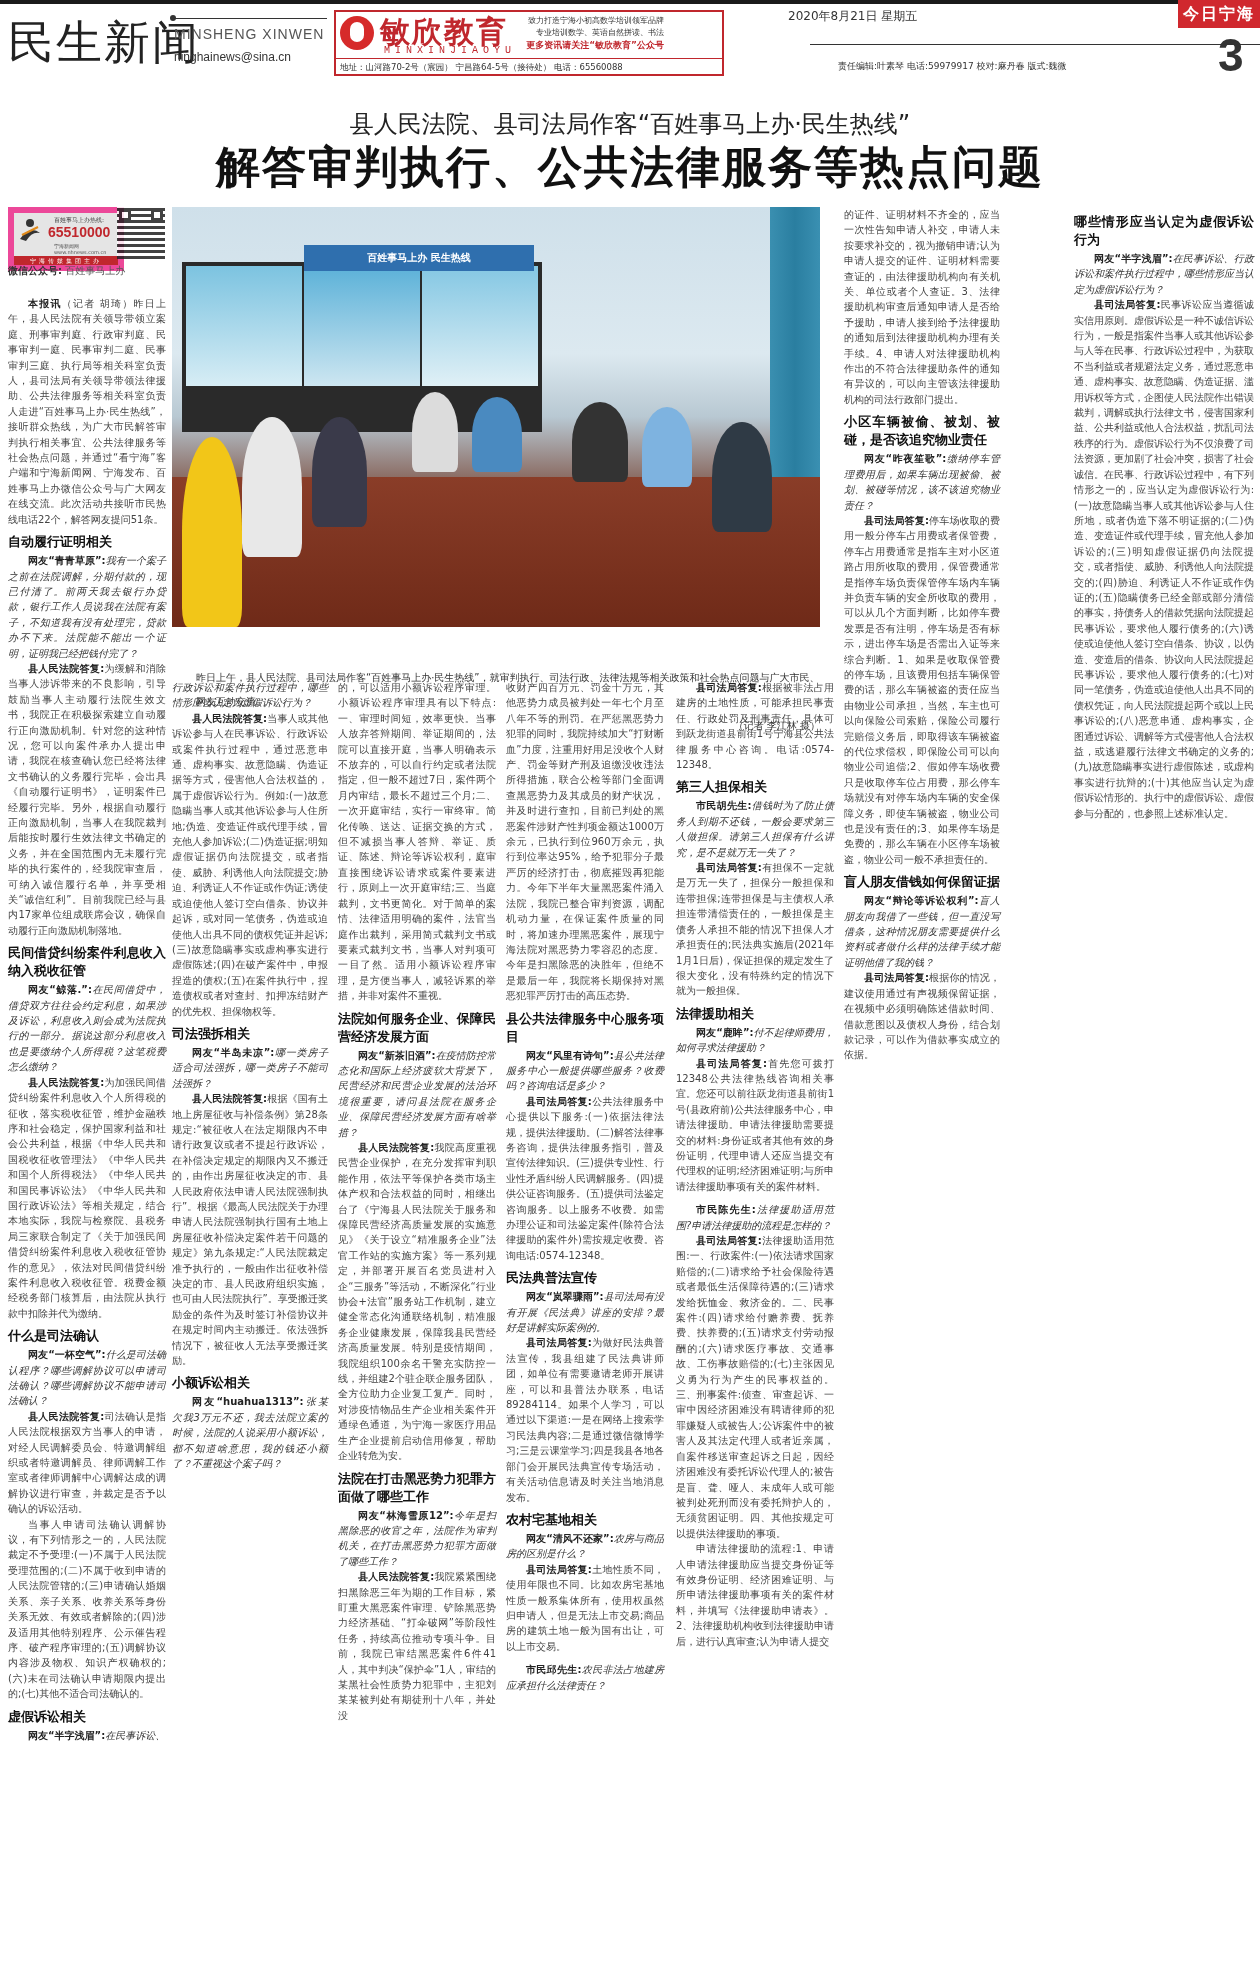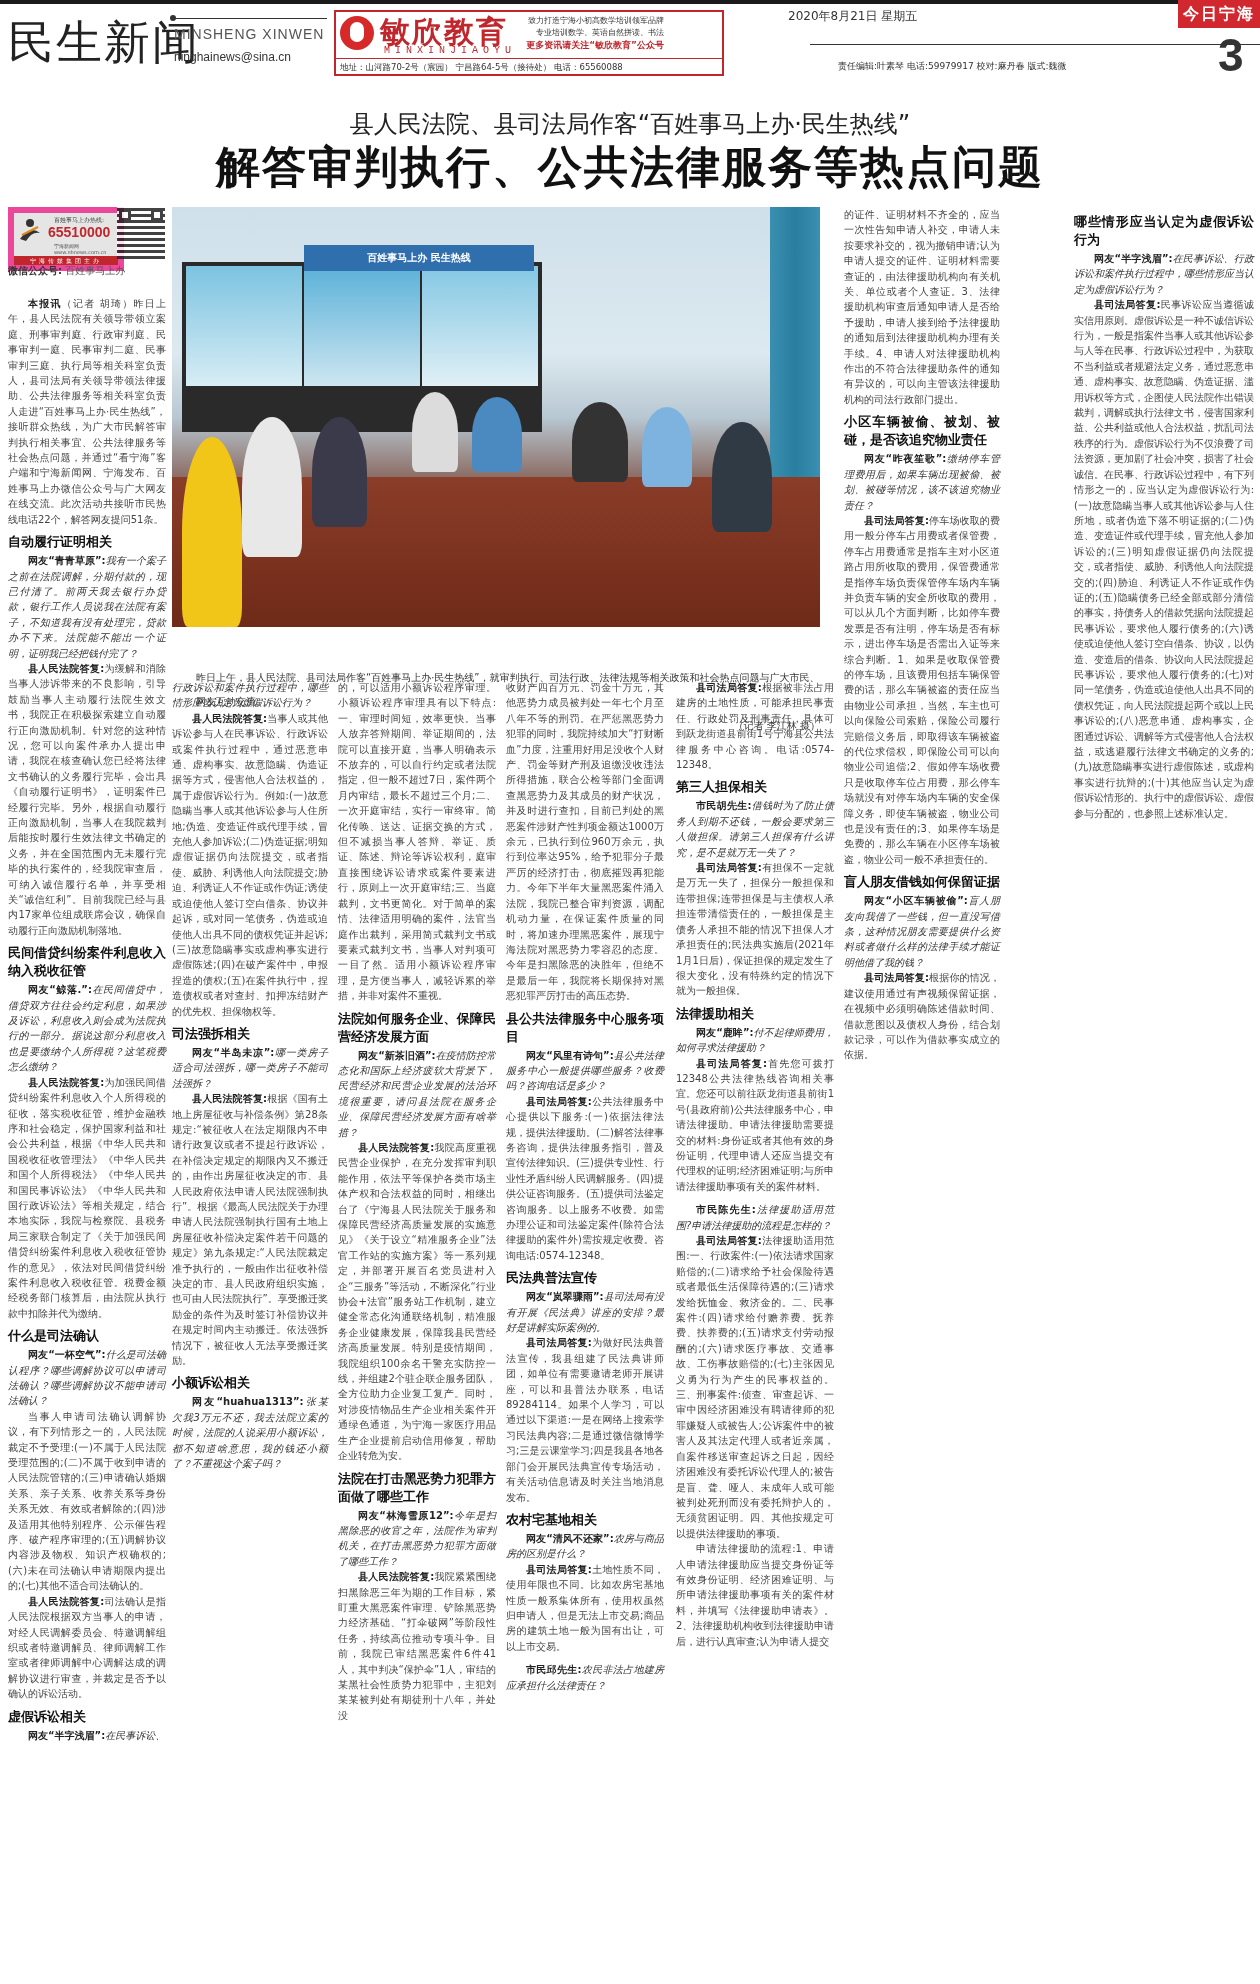--- a/index.html
+++ b/index.html
@@ -133,22 +133,22 @@
 <div class="col" style="left:8px;top:296px;width:158px;">
   <p><span class="lead">本报讯</span><span>（记者  胡琦）</span><span>昨日上午，县人民法院有关领导带领立案庭、刑事审判庭、行政审判庭、民事审判一庭、民事审判二庭、民事审判三庭、执行局等相关科室负责人，县司法局有关领导带领法律援助、公共法律服务等相关科室负责人走进“百姓事马上办·民生热线”，接听群众热线，为广大市民解答审判执行相关事宜、公共法律服务等社会热点问题，并通过“看宁海”客户端和宁海新闻网、宁海发布、百姓事马上办微信公众号与广大网友在线交流。此次活动共接听市民热线电话22个，解答网友提问51条。</span></p>
   <h3>自动履行证明相关</h3>
   <p class="q"><span class="who">网友“青青草原”:</span><span>我有一个案子之前在法院调解，分期付款的，现已付清了。前两天我去银行办贷款，银行工作人员说我在法院有案子，不知道我有没有处理完，贷款办不下来。法院能不能出一个证明，证明我已经把钱付完了？</span></p>
   <p><span class="who">县人民法院答复:</span><span>为缓解和消除当事人涉诉带来的不良影响，引导鼓励当事人主动履行法院生效文书，我院正在积极探索建立自动履行正向激励机制。针对您的这种情况，您可以向案件承办人提出申请，我院在核查确认您已经将法律文书确认的义务履行完毕，会出具《自动履行证明书》，证明案件已经履行完毕。另外，根据自动履行正向激励机制，当事人在我院裁判后能按时履行生效法律文书确定的义务，并在全国范围内无未履行完毕的执行案件的，经我院审查后，可纳入诚信履行名单，并享受相关“诚信红利”。目前我院已经与县内17家单位组成联席会议，确保自动履行正向激励机制落地。</span></p>
   <h3>民间借贷纠纷案件利息收入纳入税收征管</h3>
   <p class="q"><span class="who">网友“鲸落.”:</span><span>在民间借贷中，借贷双方往往会约定利息，如果涉及诉讼，利息收入则会成为法院执行的一部分。据说这部分利息收入也是要缴纳个人所得税？这笔税费怎么缴纳？</span></p>
   <p><span class="who">县人民法院答复:</span><span>为加强民间借贷纠纷案件利息收入个人所得税的征收，落实税收征管，维护金融秩序和社会稳定，保护国家利益和社会公共利益，根据《中华人民共和国税收征收管理法》《中华人民共和国个人所得税法》《中华人民共和国民事诉讼法》《中华人民共和国行政诉讼法》等相关规定，结合本地实际，我院与检察院、县税务局三家联合制定了《关于加强民间借贷纠纷案件利息收入税收征管协作的意见》，依法对民间借贷纠纷案件利息收入税收征管。税费金额经税务部门核算后，由法院从执行款中扣除并代为缴纳。</span></p>
   <h3>什么是司法确认</h3>
   <p class="q"><span class="who">网友“一杯空气”:</span><span>什么是司法确认程序？哪些调解协议可以申请司法确认？哪些调解协议不能申请司法确认？</span></p>
+  <p><span class="who">县人民法院答复:</span><span>司法确认是指人民法院根据双方当事人的申请，对经人民调解委员会、特邀调解组织或者特邀调解员、律师调解工作室或者律师调解中心调解达成的调解协议进行审查，并裁定是否予以确认的诉讼活动。</span></p>
   <p>当事人申请司法确认调解协议，有下列情形之一的，人民法院裁定不予受理:(一)不属于人民法院受理范围的;(二)不属于收到申请的人民法院管辖的;(三)申请确认婚姻关系、亲子关系、收养关系等身份关系无效、有效或者解除的;(四)涉及适用其他特别程序、公示催告程序、破产程序审理的;(五)调解协议内容涉及物权、知识产权确权的;(六)未在司法确认申请期限内提出的;(七)其他不适合司法确认的。</p>
-  <p><span class="who">县人民法院答复:</span><span>司法确认是指人民法院根据双方当事人的申请，对经人民调解委员会、特邀调解组织或者特邀调解员、律师调解工作室或者律师调解中心调解达成的调解协议进行审查，并裁定是否予以确认的诉讼活动。</span></p>
   <h3>虚假诉讼相关</h3>
   <p class="q"><span class="who">网友“半字浅眉”:</span><span>在民事诉讼、</span></p>
 </div>
 
 <div class="col" style="left:172px;top:680px;width:156px;">
   <p class="q" style="text-indent:0">行政诉讼和案件执行过程中，哪些情形应当认定为虚假诉讼行为？</p>
   <p><span class="who">县人民法院答复:</span><span>当事人或其他诉讼参与人在民事诉讼、行政诉讼或案件执行过程中，通过恶意串通、虚构事实、故意隐瞒、伪造证据等方式，侵害他人合法权益的，属于虚假诉讼行为。例如:(一)故意隐瞒当事人或其他诉讼参与人住所地;伪造、变造证件或代理手续，冒充他人参加诉讼;(二)伪造证据;明知虚假证据仍向法院提交，或者指使、威胁、利诱他人向法院提交;胁迫、利诱证人不作证或作伪证;诱使或迫使他人签订空白借条、协议并起诉，或对同一笔债务，伪造或迫使他人出具不同的债权凭证并起诉;(三)故意隐瞒事实或虚构事实进行虚假陈述;(四)在破产案件中，申报捏造的债权;(五)在案件执行中，捏造债权或者对查封、扣押冻结财产的优先权、担保物权等。</span></p>
   <h3>司法强拆相关</h3>
   <p class="q"><span class="who">网友“半岛未凉”:</span><span>哪一类房子适合司法强拆，哪一类房子不能司法强拆？</span></p>
   <p><span class="who">县人民法院答复:</span><span>根据《国有土地上房屋征收与补偿条例》第28条规定:“被征收人在法定期限内不申请行政复议或者不提起行政诉讼，在补偿决定规定的期限内又不搬迁的，由作出房屋征收决定的市、县人民政府依法申请人民法院强制执行”。根据《最高人民法院关于办理申请人民法院强制执行国有土地上房屋征收补偿决定案件若干问题的规定》第九条规定:“人民法院裁定准予执行的，一般由作出征收补偿决定的市、县人民政府组织实施，也可由人民法院执行”。享受搬迁奖励金的条件为及时签订补偿协议并在规定时间内主动搬迁。依法强拆情况下，被征收人无法享受搬迁奖励。</span></p>
@@ -192,21 +192,21 @@
   <p><span class="who">县司法局答复:</span><span>法律援助适用范围:一、行政案件:(一)依法请求国家赔偿的;(二)请求给予社会保险待遇或者最低生活保障待遇的;(三)请求发给抚恤金、救济金的。二、民事案件:(四)请求给付赡养费、抚养费、扶养费的;(五)请求支付劳动报酬的;(六)请求医疗事故、交通事故、工伤事故赔偿的;(七)主张因见义勇为行为产生的民事权益的。三、刑事案件:侦查、审查起诉、一审中因经济困难没有聘请律师的犯罪嫌疑人或被告人;公诉案件中的被害人及其法定代理人或者近亲属，自案件移送审查起诉之日起，因经济困难没有委托诉讼代理人的;被告是盲、聋、哑人、未成年人或可能被判处死刑而没有委托辩护人的，无须贫困证明。四、其他按规定可以提供法律援助的事项。</span></p>
   <p>申请法律援助的流程:1、申请人申请法律援助应当提交身份证等有效身份证明、经济困难证明、与所申请法律援助事项有关的案件材料，并填写《法律援助申请表》。2、法律援助机构收到法律援助申请后，进行认真审查;认为申请人提交</p>
 </div>
 
 <div class="col" style="left:844px;top:207px;width:156px;">
   <p style="text-indent:0">的证件、证明材料不齐全的，应当一次性告知申请人补交，申请人未按要求补交的，视为撤销申请;认为申请人提交的证件、证明材料需要查证的，由法律援助机构向有关机关、单位或者个人查证。3、法律援助机构审查后通知申请人是否给予援助，申请人接到给予法律援助的通知后到法律援助机构办理有关手续。4、申请人对法律援助机构作出的不符合法律援助条件的通知有异议的，可以向主管该法律援助机构的司法行政部门提出。</p>
   <h3>小区车辆被偷、被划、被碰，是否该追究物业责任</h3>
   <p class="q"><span class="who">网友“昨夜笙歌”:</span><span>缴纳停车管理费用后，如果车辆出现被偷、被划、被碰等情况，该不该追究物业责任？</span></p>
   <p><span class="who">县司法局答复:</span><span>停车场收取的费用一般分停车占用费或者保管费，停车占用费通常是指车主对小区道路占用所收取的费用，保管费通常是指停车场负责保管停车场内车辆并负责车辆的安全所收取的费用，可以从几个方面判断，比如停车费发票是否有注明，停车场是否有标示，进出停车场是否需出入证等来综合判断。1、如果是收取保管费的停车场，且该费用包括车辆保管费的话，那么车辆被盗的责任应当由物业公司承担，当然，车主也可以向保险公司索赔，保险公司履行完赔偿义务后，即取得该车辆被盗的代位求偿权，即保险公司可以向物业公司追偿;2、假如停车场收费只是收取停车位占用费，那么停车场就没有对停车场内车辆的安全保障义务，即使车辆被盗，物业公司也是没有责任的;3、如果停车场是免费的，那么车辆在小区停车场被盗，物业公司一般不承担责任的。</span></p>
   <h3>盲人朋友借钱如何保留证据</h3>
-  <p class="q"><span class="who">网友“小区车辆被偷”:</span><span>盲人朋友向我借了一些钱，但一直没写借条，这种情况朋友需要提供什么资料或者做什么样的法律手续才能证明他借了我的钱？</span></p>
+  <p class="q"><span class="who">网友“辩论等诉讼权利”:</span><span>盲人朋友向我借了一些钱，但一直没写借条，这种情况朋友需要提供什么资料或者做什么样的法律手续才能证明他借了我的钱？</span></p>
   <p><span class="who">县司法局答复:</span><span>根据你的情况，建议使用通过有声视频保留证据，在视频中必须明确陈述借款时间、借款意图以及债权人身份，结合划款记录，可以作为借款事实成立的依据。</span></p>
 </div>
 
 <div class="col" style="left:1074px;top:207px;width:180px;">
   <h3>哪些情形应当认定为虚假诉讼行为</h3>
   <p class="q"><span class="who">网友“半字浅眉”:</span><span>在民事诉讼、行政诉讼和案件执行过程中，哪些情形应当认定为虚假诉讼行为？</span></p>
   <p><span class="who">县司法局答复:</span><span>民事诉讼应当遵循诚实信用原则。虚假诉讼是一种不诚信诉讼行为，一般是指案件当事人或其他诉讼参与人等在民事、行政诉讼过程中，为获取不当利益或者规避法定义务，通过恶意串通、虚构事实、故意隐瞒、伪造证据、滥用诉权等方式，企图使人民法院作出错误裁判，调解或执行法律文书，侵害国家利益、公共利益或他人合法权益，扰乱司法秩序的行为。虚假诉讼行为不仅浪费了司法资源，更加剧了社会冲突，损害了社会诚信。在民事、行政诉讼过程中，有下列情形之一的，应当认定为虚假诉讼行为:(一)故意隐瞒当事人或其他诉讼参与人住所地，或者伪造下落不明证据的;(二)伪造、变造证件或代理手续，冒充他人参加诉讼的;(三)明知虚假证据仍向法院提交，或者指使、威胁、利诱他人向法院提交的;(四)胁迫、利诱证人不作证或作伪证的;(五)隐瞒债务已经全部或部分清偿的事实，持债务人的借款凭据向法院提起民事诉讼，要求他人履行债务的;(六)诱使或迫使他人签订空白借条、协议，以伪造、变造后的借条、协议向人民法院提起民事诉讼，要求他人履行债务的;(七)对同一笔债务，伪造或迫使他人出具不同的债权凭证，向人民法院提起两个或以上民事诉讼的;(八)恶意串通、虚构事实，企图通过诉讼、调解等方式侵害他人合法权益，或逃避履行法律文书确定的义务的;(九)故意隐瞒事实进行虚假陈述，或虚构事实进行抗辩的;(十)其他应当认定为虚假诉讼情形的。执行中的虚假诉讼、虚假参与分配的，也参照上述标准认定。</span></p>
 </div>
 
 </body></html>

